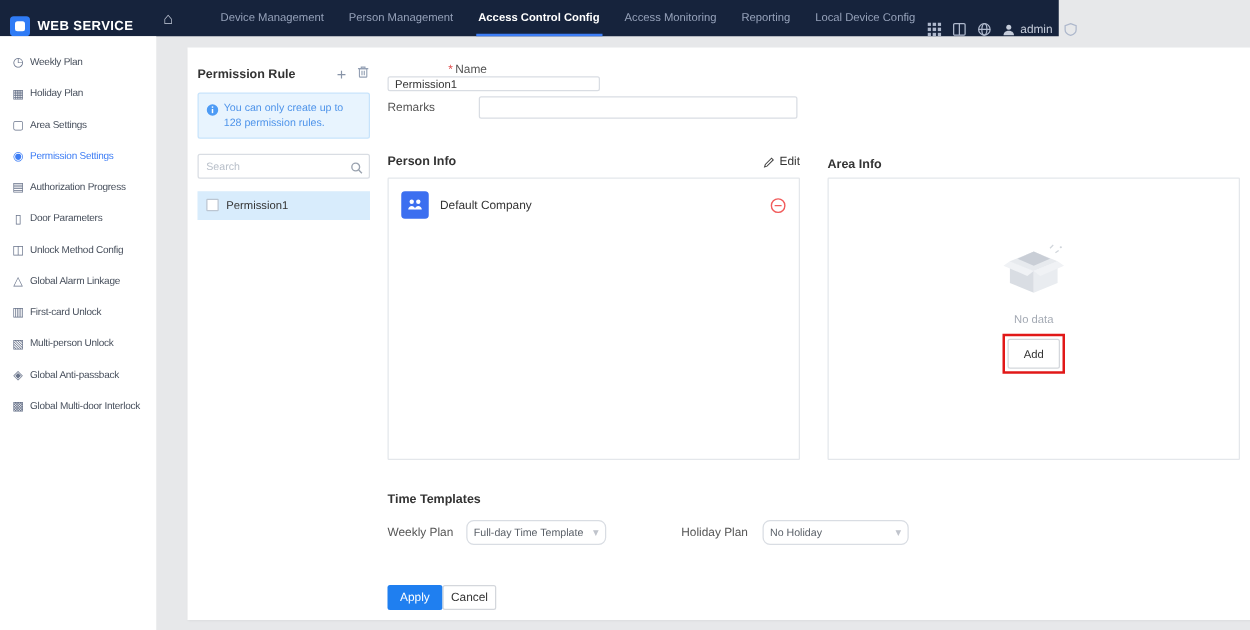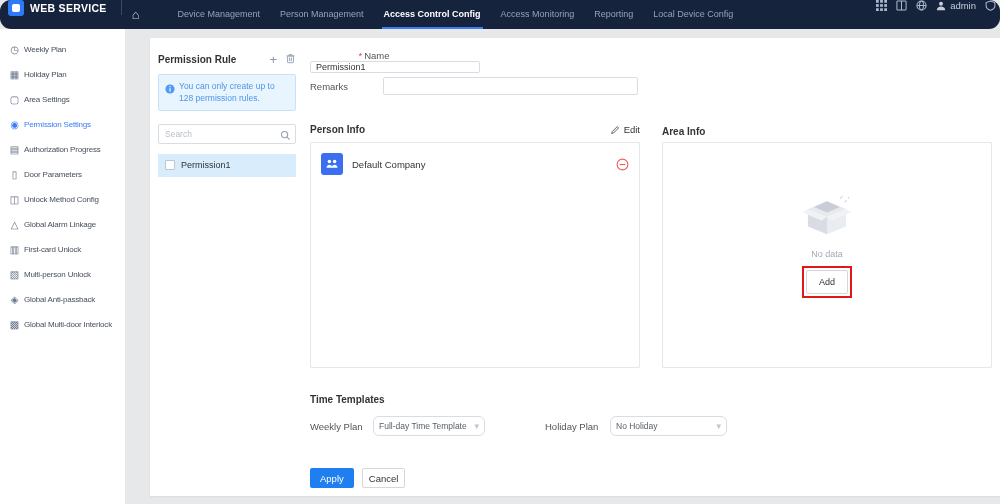--- a/index.html
+++ b/index.html
@@ -5,22 +5,22 @@
   * { box-sizing: border-box; margin: 0; padding: 0; }
   html,body { width:1000px; height:504px; }
   body {
     font-family: "Liberation Sans", sans-serif;
     background:#e7e8ea;
     position:relative;
     overflow:hidden;
     color:#333;
   }
   
-  .topbar { position:absolute; top:0; left:0; width:1000px; height:29px;
-    background:#16233c; display:flex; align-items:flex-start;border-radius:11px; }
+  .topbar { position:absolute; top:0; left:0; width:847px; height:29px;
+    background:#16233c; display:flex; align-items:flex-end; }
   .brand { display:flex; align-items:center; gap:6px; padding:0 10px 0 8px; }
   .logo { width:16px; height:16px; background:#2f7bf5; border-radius:3px;
     display:flex; align-items:center; justify-content:center; }
   .logo i { width:8px; height:8px; background:#fff; border-radius:2px; display:block; }
   .brand-name { color:#fff; font-size:10.5px; font-weight:bold; letter-spacing:.3px; white-space:nowrap; }
   .tb-divider { width:1px; height:15px; background:rgba(255,255,255,.18); margin:0 4px; }
   .home-icon { color:#c6cddb; font-size:13px; line-height:29px; padding:0 6px; cursor:default; }
   .nav { display:flex; margin-left:22px; height:29px; }
   .nav-item { position:relative; padding:0 10px; line-height:29px; font-size:9px;
     color:#96a2ba; white-space:nowrap; cursor:default; }
@@ -106,21 +106,21 @@
   .tlabel { font-size:9.5px; color:#555; }
   .tlabel-1 { width:63px; }
   .tlabel-2 { margin-left:60px; width:65px; }
   .select { height:20px; border:1px solid #d9dde3; border-radius:6px; display:flex;
     align-items:center; justify-content:space-between; padding:0 5px; cursor:pointer; background:#fff; }
   .select-1 { width:112px; }
   .select-2 { width:117px; }
   .select-value { font-size:8.5px; color:#5a6068; white-space:nowrap; overflow:hidden; }
   .chevron { font-size:9px; color:#c0c4cc; margin-left:4px; }
 
-  .btn-row { position:absolute; top:426px; left:0; display:flex; gap:8px; }
+  .btn-row { position:absolute; top:426px; left:0; display:flex; }
   .apply-btn { height:20px; padding:0 10px; background:#1f7ff0; color:#fff; border:none;
     border-radius:2px; font-size:9.5px; cursor:pointer; font-family:"Liberation Sans", sans-serif; }
   .cancel-btn { height:20px; padding:0 6px; background:#fff; color:#333; border:1px solid #d4d7dc;
     border-radius:2px; font-size:9.5px; cursor:pointer; font-family:"Liberation Sans", sans-serif; }
 </style>
 </head>
 <body>
 
 <div class="topbar">
   <div class="brand">

